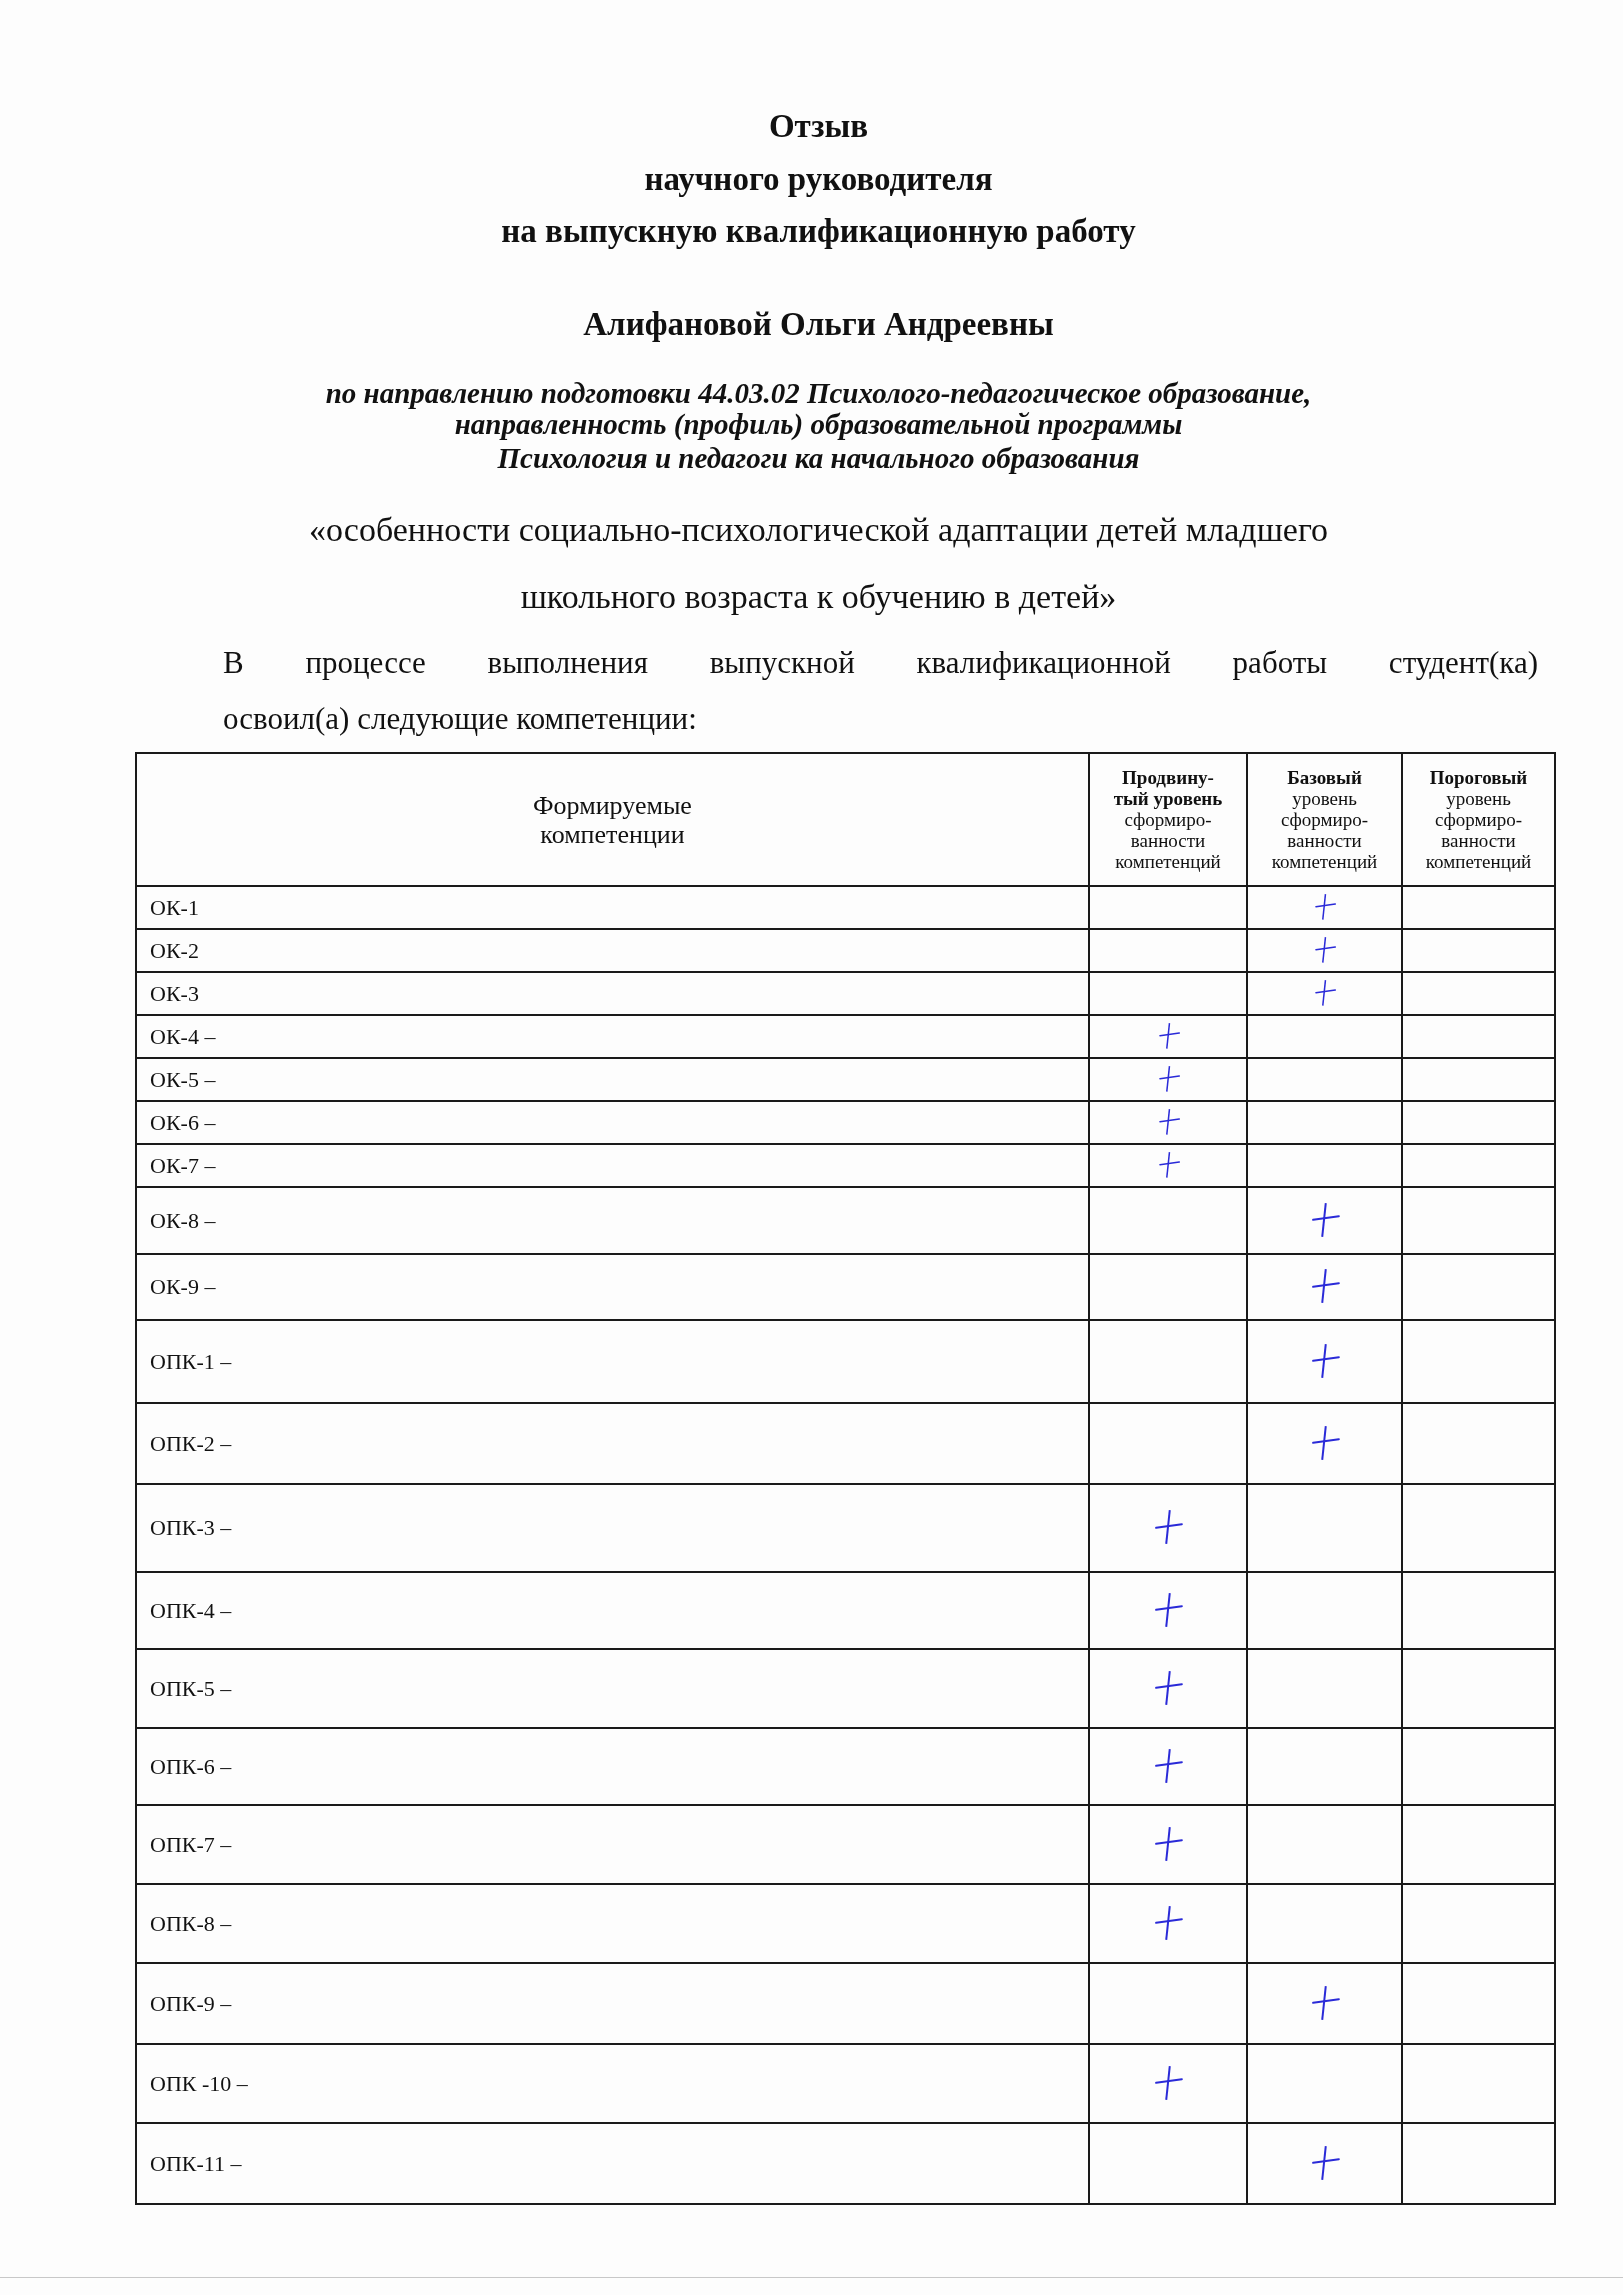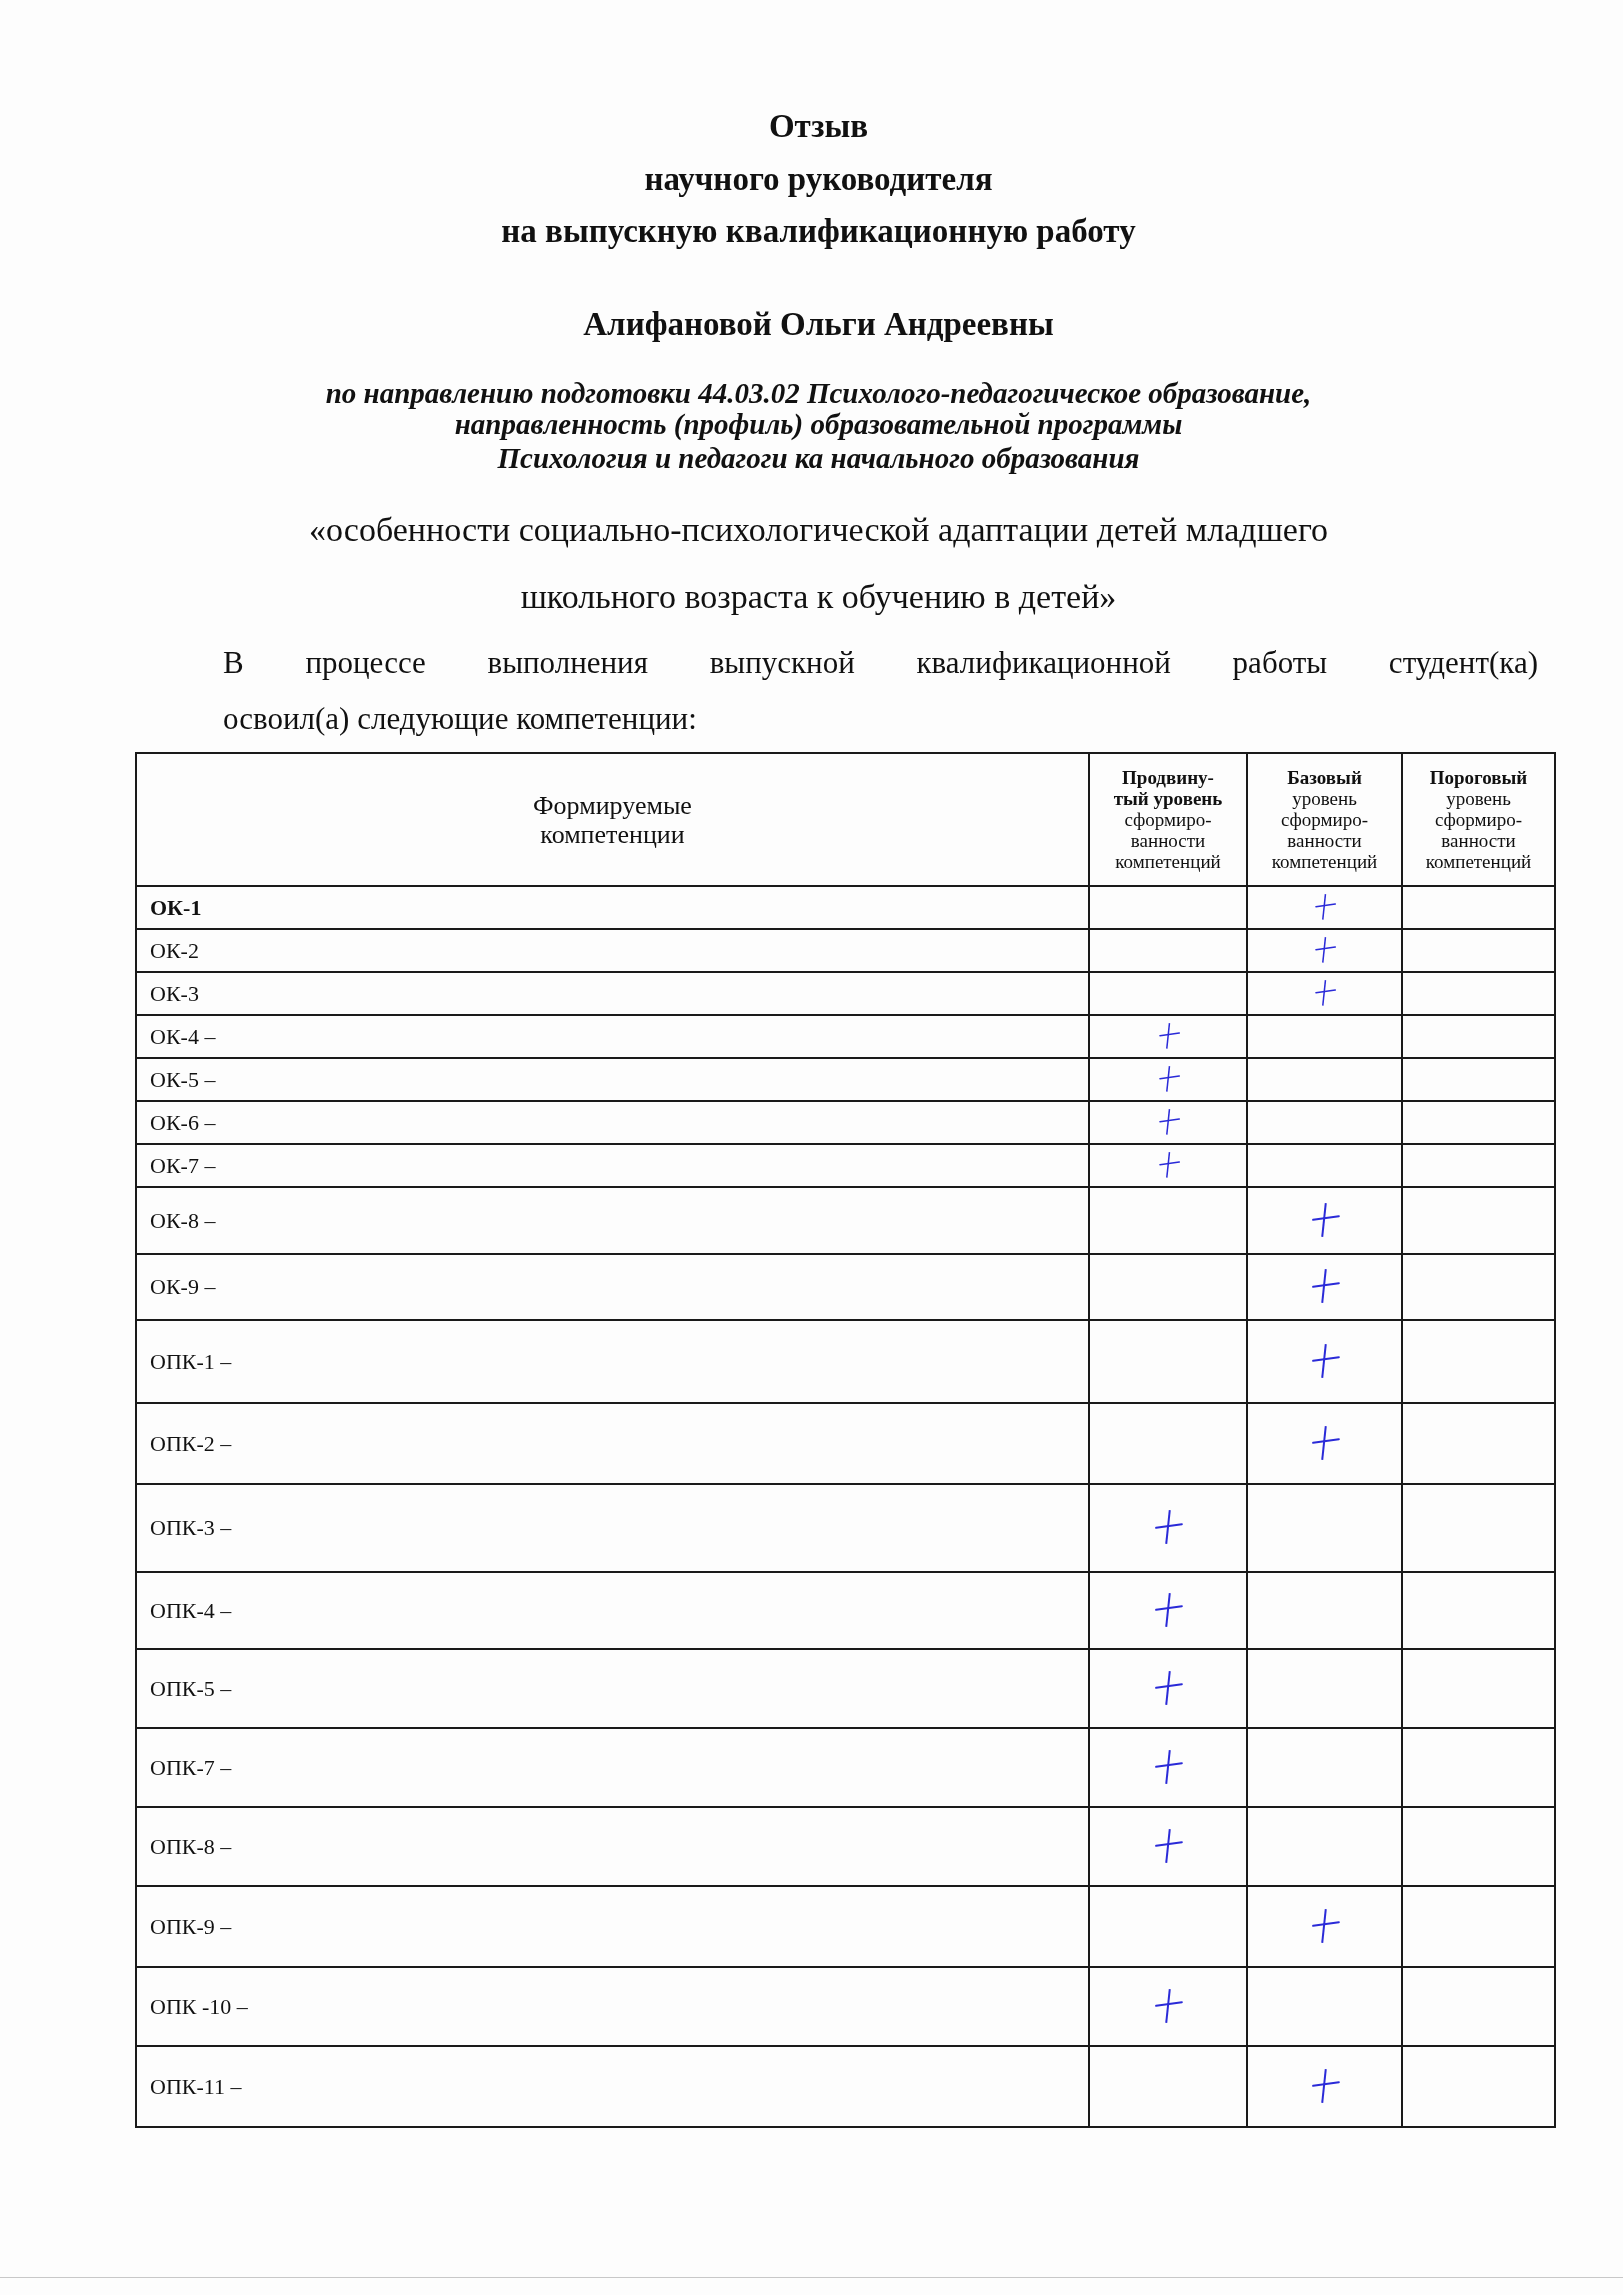--- a/index.html
+++ b/index.html
@@ -72,21 +72,21 @@
       <th class="lvl">
         <b>Пороговый</b><br>
         <span>уровень</span><br>
         <span>сформиро-</span><br>
         <span>ванности</span><br>
         <span>компетенций</span>
       </th>
     </tr>
   </thead>
   <tbody id="rows">
-      <tr style="height: 33px; font-weight: bold;">
+      <tr style="height: 33px;">
         <td class="name">ОК-1</td>
         <td class="mark"></td>
         <td class="mark"><span class="plus small"></span></td>
         <td class="mark"></td>
       </tr>
       <tr style="height: 34px;">
         <td class="name">ОК-2</td>
         <td class="mark"></td>
         <td class="mark"><span class="plus small"></span></td>
         <td class="mark"></td>
@@ -156,20 +156,26 @@
         <td class="mark"><span class="plus"></span></td>
         <td class="mark"></td>
         <td class="mark"></td>
       </tr>
       <tr style="height: 79px;">
         <td class="name">ОПК-5 –</td>
         <td class="mark"><span class="plus"></span></td>
         <td class="mark"></td>
         <td class="mark"></td>
       </tr>
+      <tr style="height: 77px;">
+        <td class="name">ОПК-6 –</td>
+        <td class="mark"><span class="plus"></span></td>
+        <td class="mark"></td>
+        <td class="mark"></td>
+      </tr>
       <tr style="height: 79px;">
         <td class="name">ОПК-7 –</td>
         <td class="mark"><span class="plus"></span></td>
         <td class="mark"></td>
         <td class="mark"></td>
       </tr>
       <tr style="height: 79px;">
         <td class="name">ОПК-8 –</td>
         <td class="mark"><span class="plus"></span></td>
         <td class="mark"></td>

